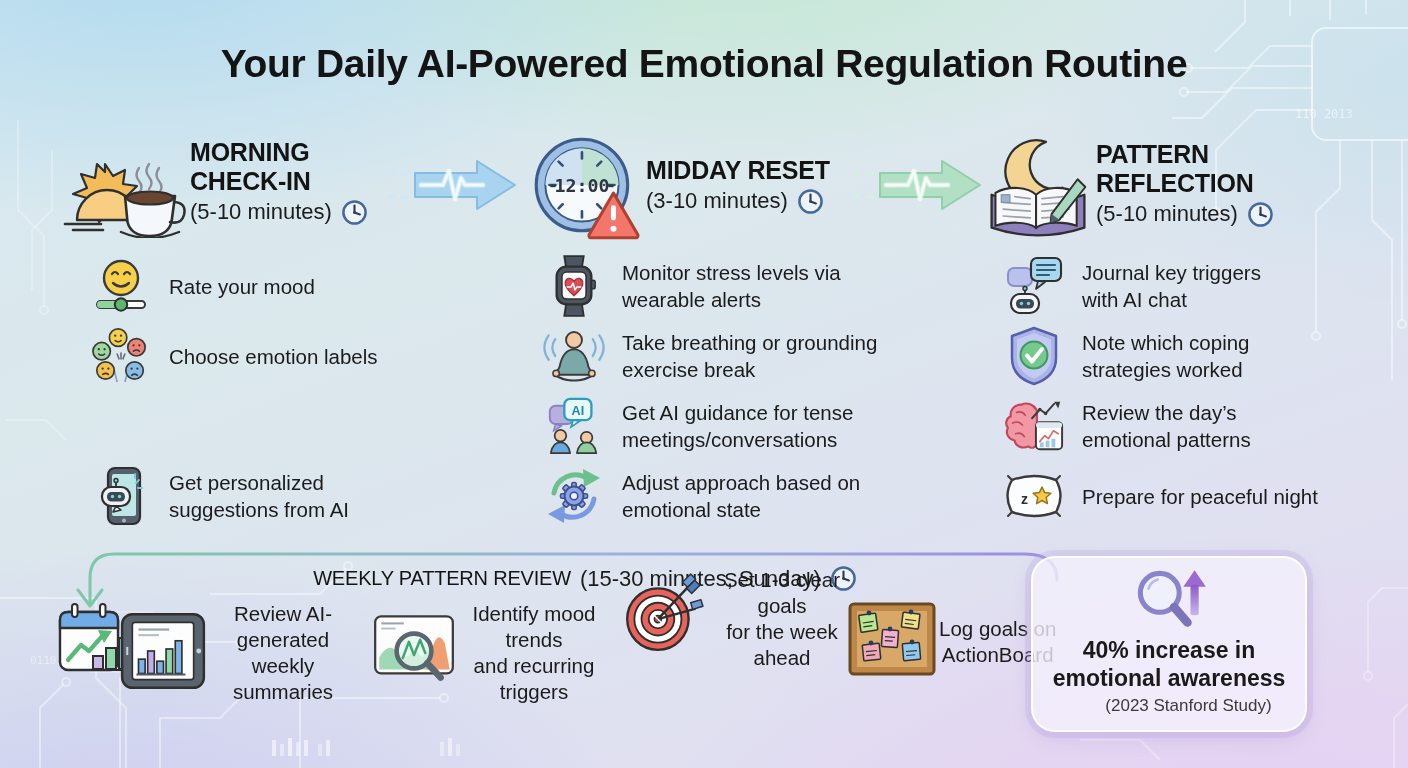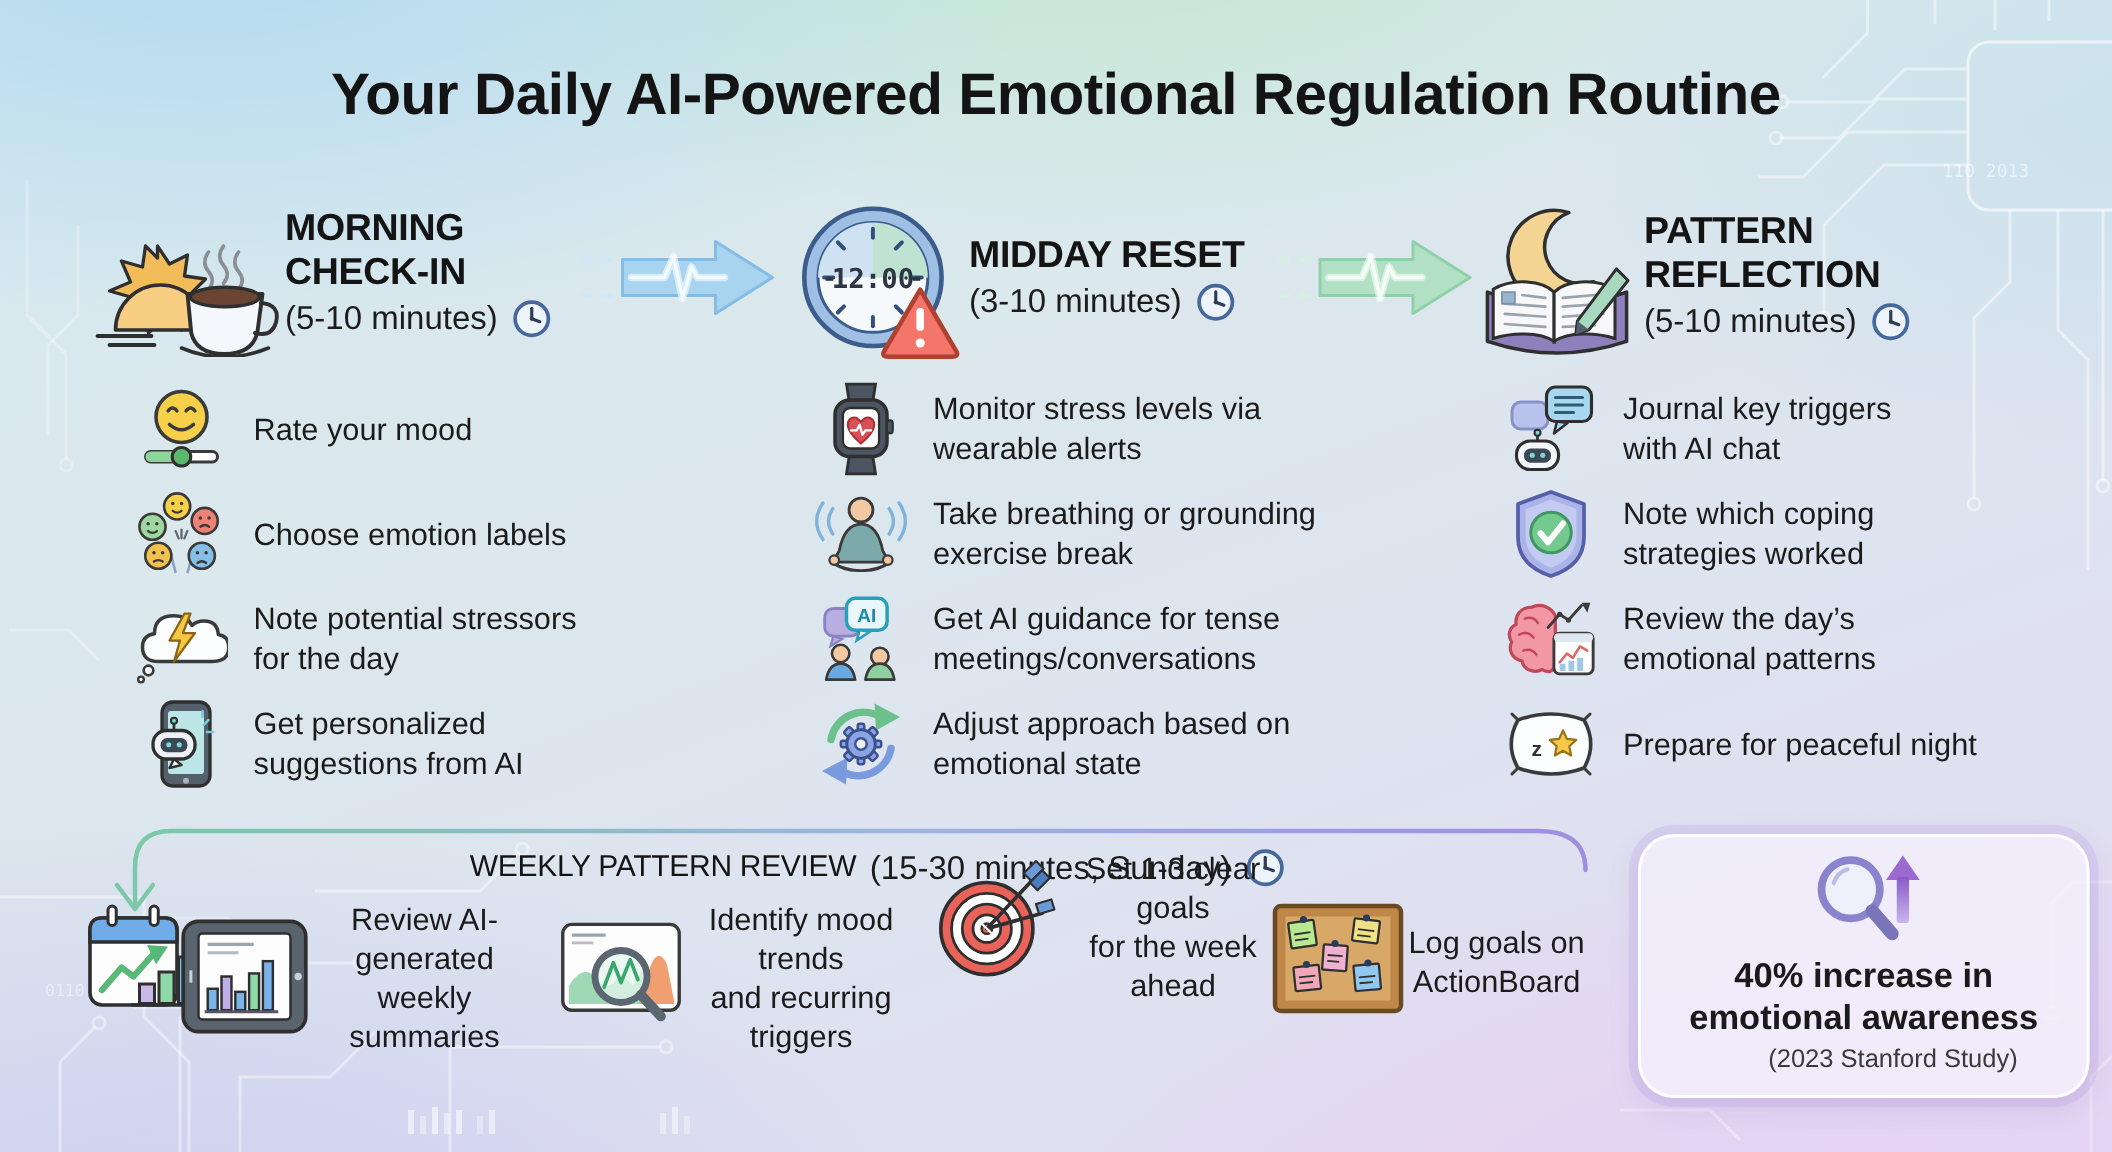--- a/index.html
+++ b/index.html
@@ -31,21 +31,21 @@
   .weekly-title{
     position:absolute;left:250px;top:565px;width:670px;display:flex;align-items:center;
     justify-content:center;gap:9px;
   }
   .weekly-bold{font-size:20px;font-weight:400;color:#141414;letter-spacing:-.2px;}
   .weekly-reg{font-size:22px;color:#1c1c1c;}
   .witem{position:absolute;display:flex;flex-direction:row;align-items:center;}
   .witem-icon{height:84px;display:flex;align-items:flex-end;justify-content:center;}
   .witem-label{margin-top:7px;font-size:20.5px;line-height:26px;text-align:center;color:#1b1b1b;}
   .stat-card{
-    position:absolute;left:1092px;top:556px;width:301px;height:176px;border-radius:24px;
+    position:absolute;left:1031px;top:556px;width:276px;height:176px;border-radius:24px;
     background:rgba(244,240,252,.80);border:2px solid rgba(255,255,255,.95);
     box-shadow:0 0 0 6px rgba(185,167,230,.28),0 6px 18px rgba(150,130,200,.25);
     display:flex;flex-direction:column;align-items:center;justify-content:flex-start;padding-top:8px;
     box-sizing:border-box;
   }
   .stat-headline{font-size:23px;font-weight:700;line-height:28px;text-align:center;color:#1a1a1a;margin-top:2px;}
   .stat-source{font-size:17px;color:#3a3a3a;margin-top:4px;margin-left:39px;}
   svg text{font-family:"Liberation Sans","DejaVu Sans",sans-serif;}
   .digi{font-family:"DejaVu Sans Mono",monospace;}
 </style>
@@ -222,32 +222,20 @@
           <path d="M43 26 q3 -2.5 6 0"></path>
             <path d="M11 50 q3 -2 6 0"></path>
             <path d="M41 51 q3 -2.5 6 0"></path>
           <path d="M28 34 l-2 -5 M30 34 l0 -6 M32 34 l2 -5" stroke="#667"></path>
         </g>
       </svg>
     </div>
     <div class="item-text pre">Choose emotion labels</div>
   </div>
 
-  <div class="item" style="left:90px;top:394px;">
-    <div class="item-icon">
-      <svg width="62" height="60" viewBox="0 0 62 60">
-        <path d="M16 45 q-11 0 -11 -9.5 q0 -8 8 -9 q0 -12 13 -12 q9 0 12 6.5 q3 -3 8 -3 q9 0 9.5 9 q7 1 7 8.5 q0 9.5 -11 9.5 Z" fill="#fbfdff" stroke="#3a3a3a" stroke-width="2.3" stroke-linejoin="round"></path>
-        <polygon points="33,13 23,31 30,31 26,45 40,26 32,26 37,13" fill="#f6c844" stroke="#8a6414" stroke-width="1.5" stroke-linejoin="round"></polygon>
-        <circle cx="9" cy="51" r="3.2" fill="#fff" stroke="#3a3a3a" stroke-width="1.8"></circle>
-        <circle cx="4" cy="57" r="1.9" fill="#fff" stroke="#3a3a3a" stroke-width="1.6"></circle>
-      </svg>
-    </div>
-    <div class="item-text pre">Note potential stressors
-for the day</div>
-  </div>
 
   <div class="item" style="left:90px;top:464px;">
     <div class="item-icon">
       <svg width="58" height="62" viewBox="0 0 58 62">
         <rect x="16" y="3" width="32" height="56" rx="7" fill="#55606c" stroke="#2f2f2f" stroke-width="2.2"></rect>
         <rect x="20" y="9" width="24" height="42" rx="2" fill="#bde6e6"></rect>
         <circle cx="32" cy="55.5" r="2" fill="#aab4be"></circle>
         <g>
           <line x1="24" y1="17" x2="24" y2="22" stroke="#2f2f2f" stroke-width="1.8"></line>
           <circle cx="24" cy="15.5" r="2" fill="#7adace" stroke="#2f2f2f" stroke-width="1.4"></circle>

